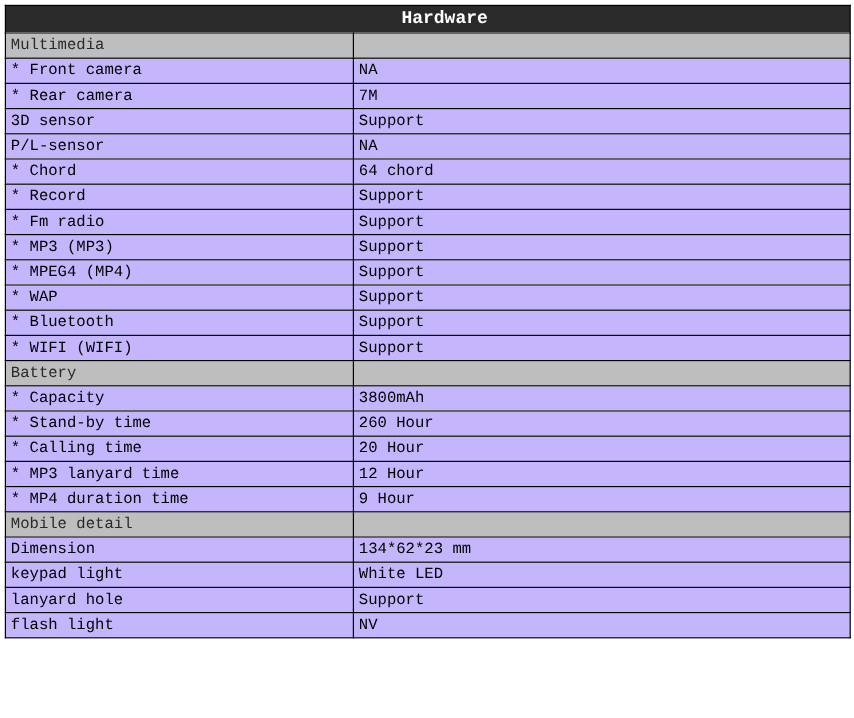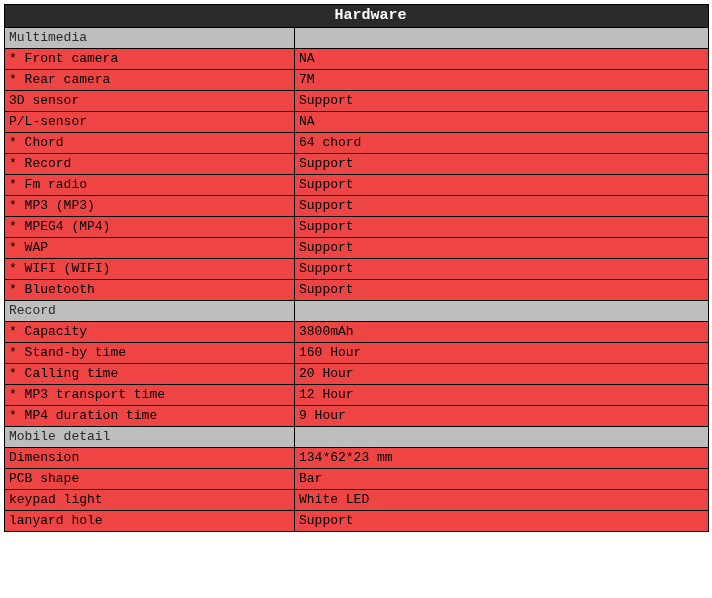--- a/index.html
+++ b/index.html
@@ -33,21 +33,21 @@
     font-size: 15px;
     height: 20px;
     padding-left: 32px;
   }
   .section-row td {
     background: #bebebe;
     color: #2a2a2a;
     margin-left: 44px;
   }
   .data-row td {
-    background: #ef4444;
+    background: #c4b5fd;
   }
 </style>
 </head>
 <body>
 
 <table>
   <colgroup>
     <col class="col-label">
     <col class="col-value">
   </colgroup>
@@ -93,65 +93,65 @@
       </tr>
       <tr class="data-row">
         <td>* MPEG4 (MP4)</td>
         <td>Support</td>
       </tr>
       <tr class="data-row">
         <td>* WAP</td>
         <td>Support</td>
       </tr>
       <tr class="data-row">
+        <td>* Bluetooth</td>
+        <td>Support</td>
+      </tr>
+      <tr class="data-row">
         <td>* WIFI (WIFI)</td>
         <td>Support</td>
       </tr>
-      <tr class="data-row">
-        <td>* Bluetooth</td>
-        <td>Support</td>
-      </tr>
       <tr class="section-row">
-        <td>Record</td>
+        <td>Battery</td>
         <td></td>
       </tr>
       <tr class="data-row">
         <td>* Capacity</td>
         <td>3800mAh</td>
       </tr>
       <tr class="data-row">
         <td>* Stand-by time</td>
-        <td>160 Hour</td>
+        <td>260 Hour</td>
       </tr>
       <tr class="data-row">
         <td>* Calling time</td>
         <td>20 Hour</td>
       </tr>
       <tr class="data-row">
-        <td>* MP3 transport time</td>
+        <td>* MP3 lanyard time</td>
         <td>12 Hour</td>
       </tr>
       <tr class="data-row">
         <td>* MP4 duration time</td>
         <td>9 Hour</td>
       </tr>
       <tr class="section-row">
         <td>Mobile detail</td>
         <td></td>
       </tr>
       <tr class="data-row">
         <td>Dimension</td>
         <td>134*62*23 mm</td>
       </tr>
       <tr class="data-row">
-        <td>PCB shape</td>
-        <td>Bar</td>
-      </tr>
-      <tr class="data-row">
         <td>keypad light</td>
         <td>White LED</td>
       </tr>
       <tr class="data-row">
         <td>lanyard hole</td>
         <td>Support</td>
       </tr>
+      <tr class="data-row">
+        <td>flash light</td>
+        <td>NV</td>
+      </tr>
     </tbody>
 </table>
 
 </body></html>

